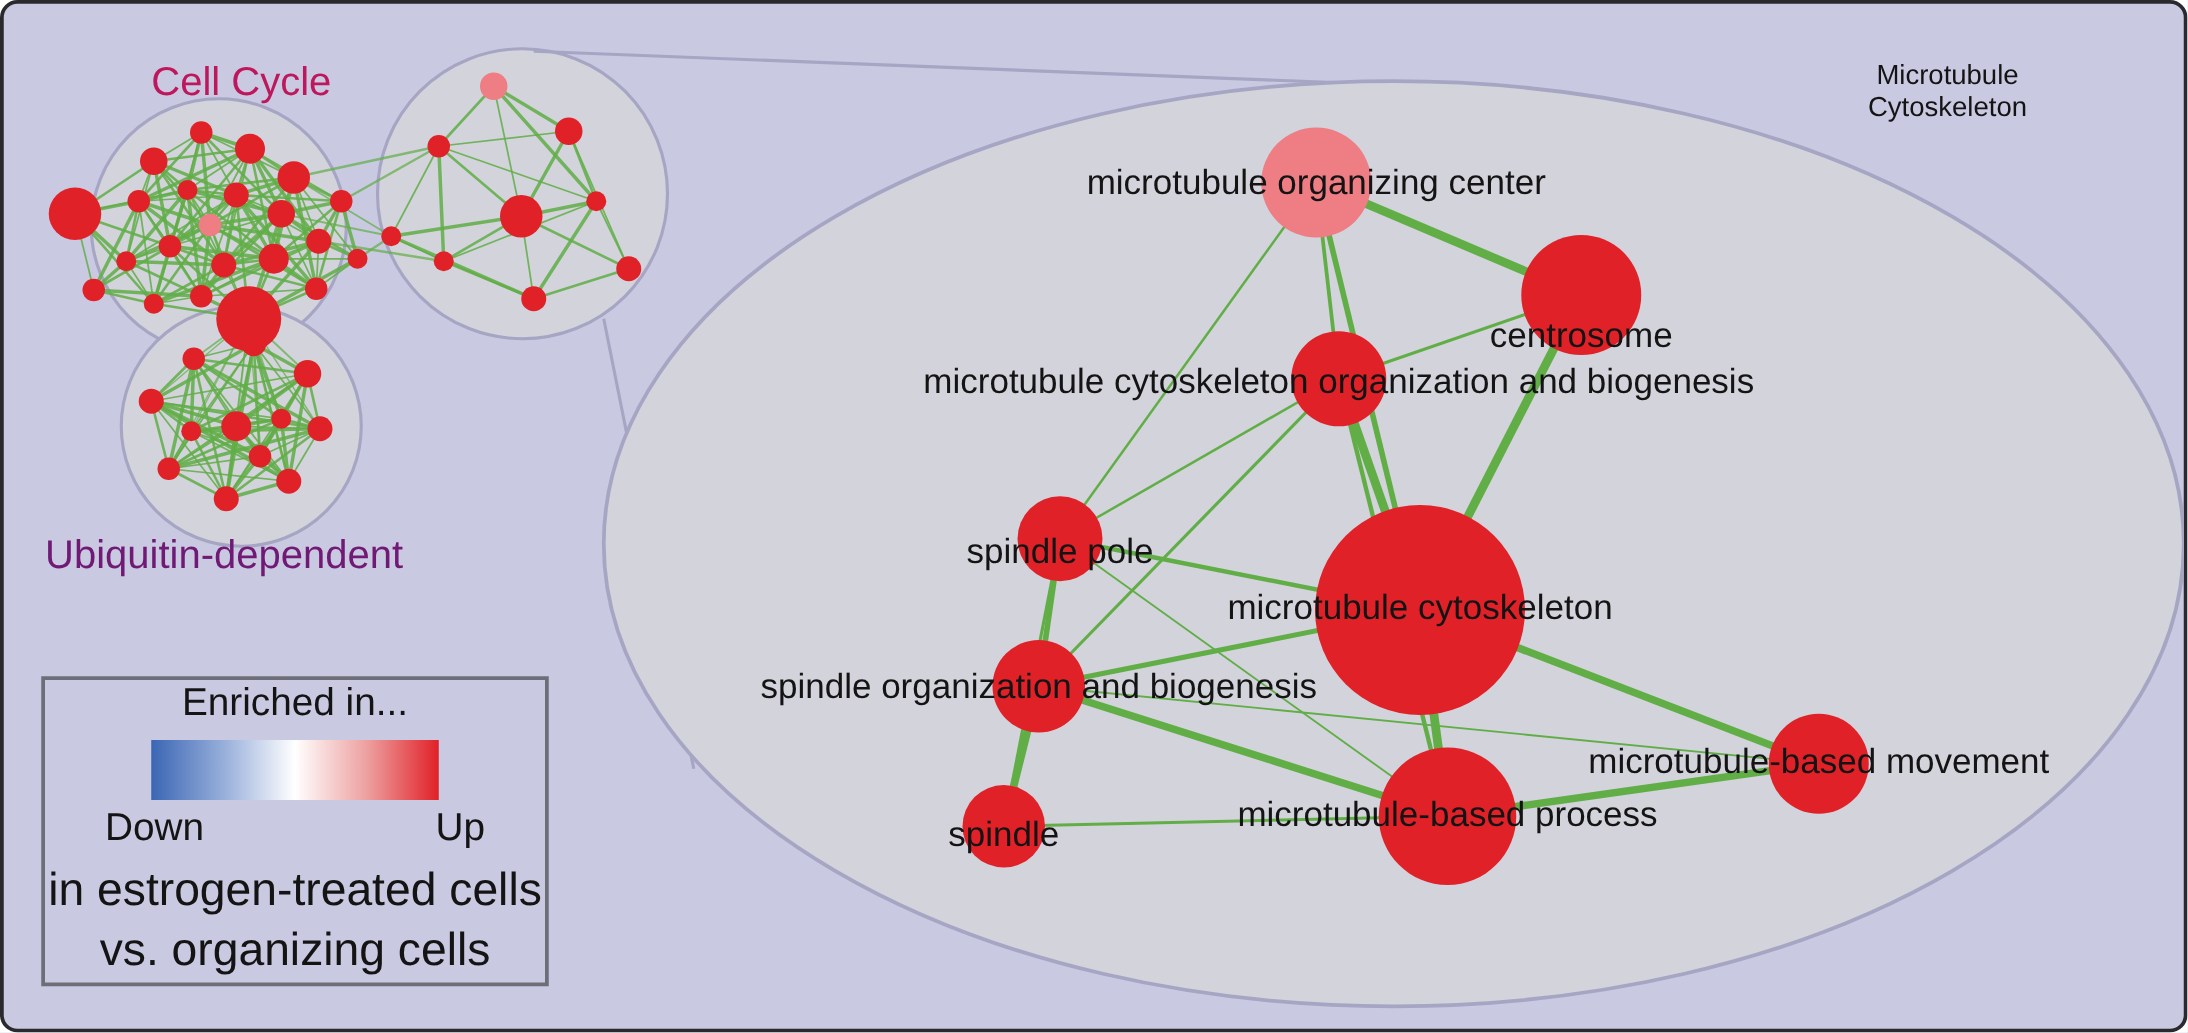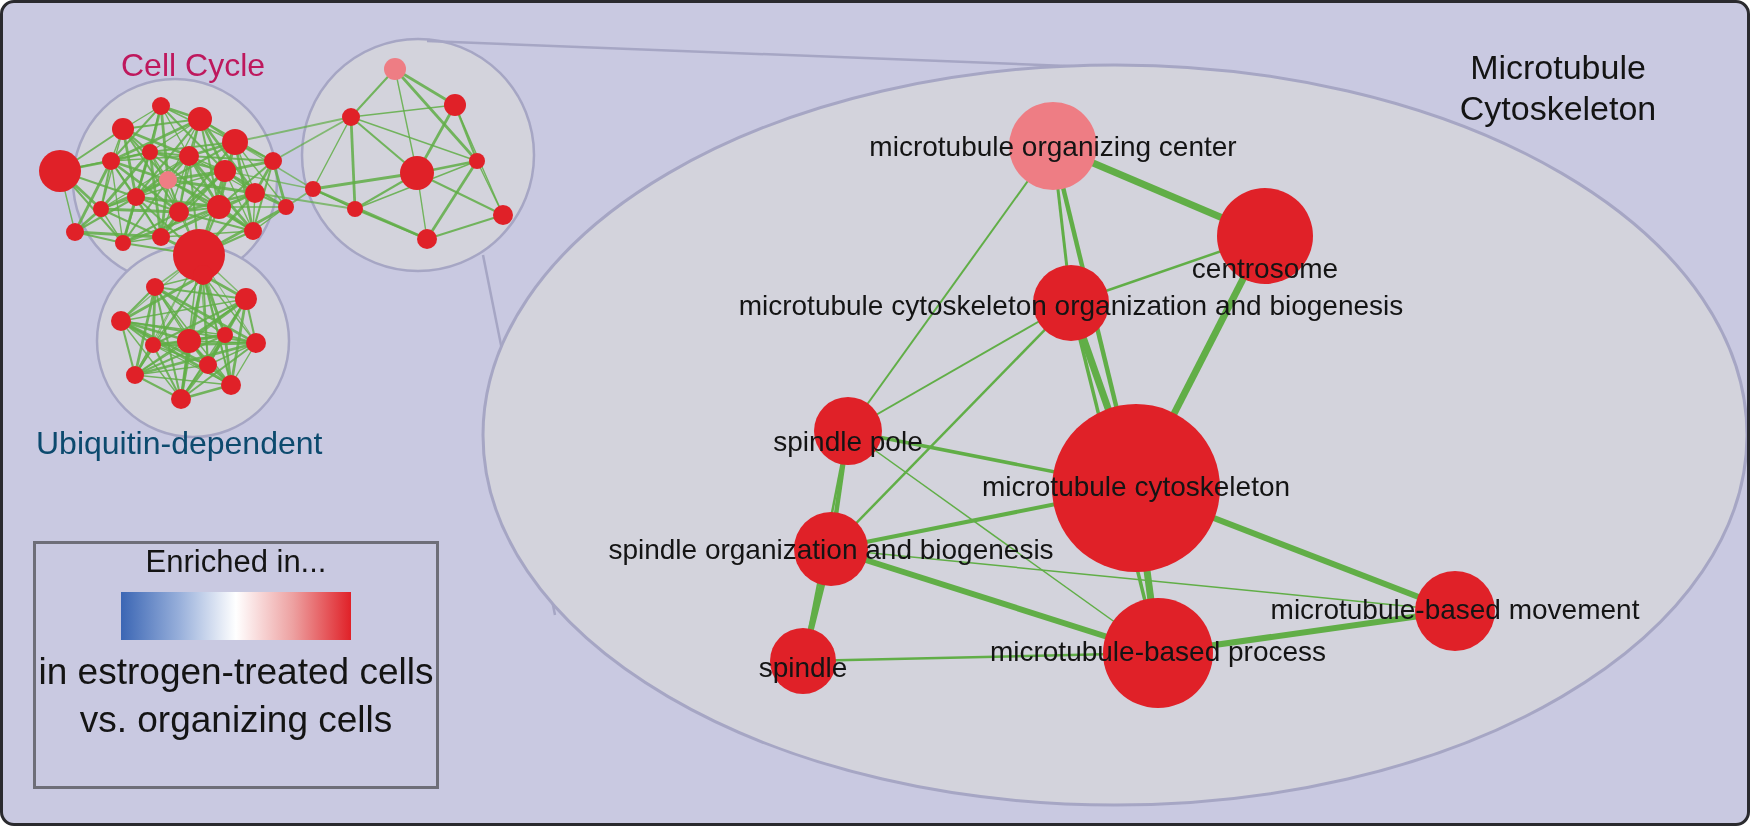--- a/index.html
+++ b/index.html
@@ -27,21 +27,21 @@
     line-height: 1.25;
     white-space: nowrap;
   }
   .cell-cycle-label { left: 118px; top: 42px; }
   .ubiquitin-label { left: 33px; top: 420px; }
   .mt-title {
     position: absolute;
     left: 1420px; top: 44px; width: 270px;
     text-align: center;
     color: #141414;
-    font-size: 34px;
+    font-size: 22px;
     line-height: 1.2;
   }
   .legend {
     position: absolute;
     left: 30px; top: 538px;
     width: 406px; height: 248px;
     box-sizing: border-box;
     border: 3.5px solid #6e6e78;
     text-align: center;
     color: #141414;
@@ -397,31 +397,35 @@
       <text x="845" y="438" text-anchor="middle" dominant-baseline="central" font-size="28" fill="#141414">spindle pole</text>
       <text x="1133" y="483" text-anchor="middle" dominant-baseline="central" font-size="28" fill="#141414">microtubule cytoskeleton</text>
       <text x="828" y="546" text-anchor="middle" dominant-baseline="central" font-size="28" fill="#141414">spindle organization and biogenesis</text>
       <text x="1452" y="606" text-anchor="middle" dominant-baseline="central" font-size="28" fill="#141414">microtubule-based movement</text>
       <text x="1155" y="648" text-anchor="middle" dominant-baseline="central" font-size="28" fill="#141414">microtubule-based process</text>
       <text x="800" y="664" text-anchor="middle" dominant-baseline="central" font-size="28" fill="#141414">spindle</text>
     </svg>
 
   <div class="float-label cell-cycle-label" style="color: #be185d;">Cell Cycle</div>
 
-  <div class="float-label ubiquitin-label" style="color: #0c4a6e;">
+  <div class="float-label ubiquitin-label" style="color: #701a75;">
     <div>Ubiquitin-dependent</div>
   </div>
 
   <div class="mt-title">
     <div>Microtubule</div>
     <div>Cytoskeleton</div>
   </div>
 
   <div class="legend">
     <div class="legend-title">Enriched in...</div>
     <div class="legend-gradient" id="legend-gradient" style="background: linear-gradient(90deg, rgb(59, 102, 180) 0%, rgb(150, 174, 218) 25%, rgb(255, 255, 255) 50%, rgb(237, 160, 160) 75%, rgb(224, 33, 40) 100%);"></div>
+    <div class="legend-ends">
+      <span>Down</span>
+      <span>Up</span>
+    </div>
     <div class="legend-caption">
       <div>in estrogen-treated cells</div>
       <div>vs. organizing cells</div>
     </div>
   </div>
 
 </div>
 
 </body></html>

